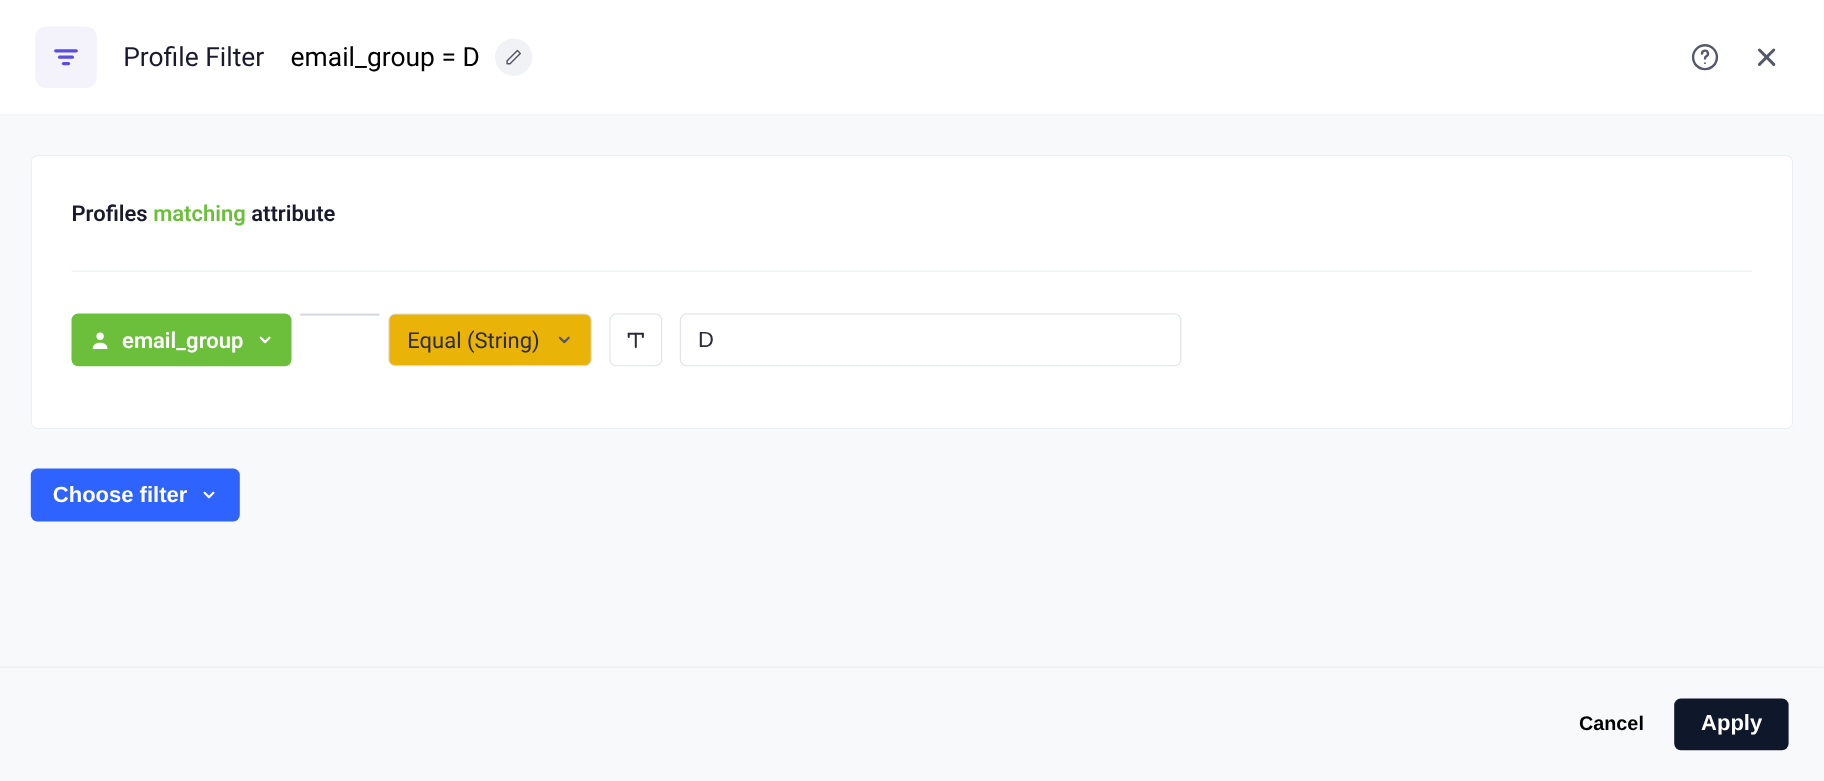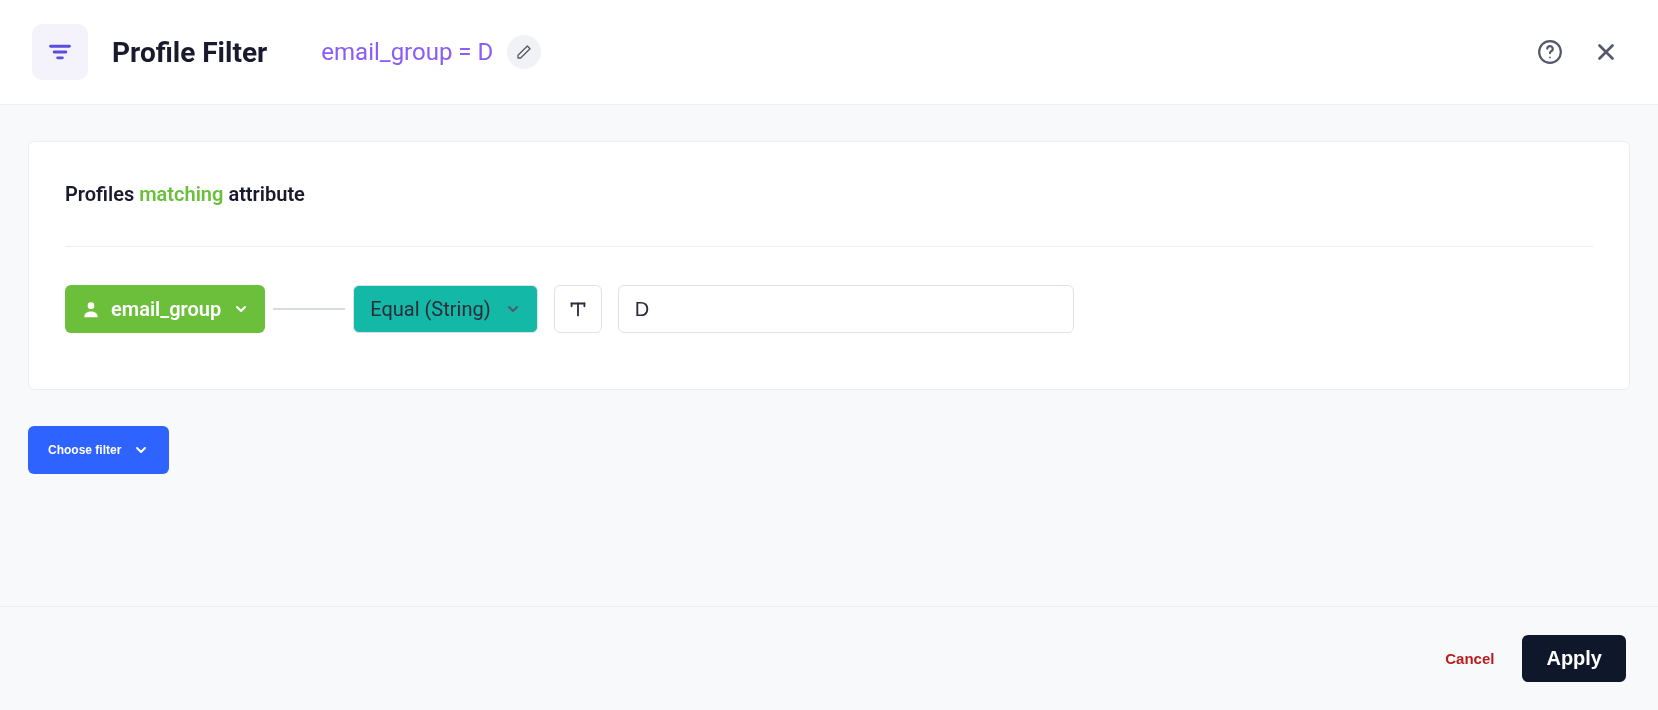--- a/index.html
+++ b/index.html
@@ -25,31 +25,30 @@
       height: 56px;
       border-radius: 10px;
       background: #f4f2fb;
       display: flex;
       align-items: center;
       justify-content: center;
       margin-right: 24px;
     }
     .filter-svg { width: 28px; height: 28px; }
     .header-title {
-      font-size: 28px;
-      font-weight: 700;
+      font-size: 24px;
+      font-weight: 400;
       color: #1a1a2e;
       margin-right: 24px;
     }
     .header-subtitle {
       font-size: 24px;
       font-weight: 400;
-      color: #8b5cf6;
+      color: #000000;
       margin-right: 14px;
-      margin-left: 30px;
     }
     .edit-btn {
       width: 34px;
       height: 34px;
       border-radius: 50%;
       background: #f1f2f5;
       border: none;
       display: flex;
       align-items: center;
       justify-content: center;
@@ -91,21 +90,20 @@
       border-bottom: 1px solid #eceef3;
       margin-bottom: 38px;
     }
     .profiles-line .match {
       color: #6bbf3b;
       font-weight: 600;
     }
 
     .filter-row {
       display: flex;
-      align-items: center;
       gap: 0;
     }
 
     .chip {
       display: inline-flex;
       align-items: center;
       background: #6bbf3b;
       color: #ffffff;
       border-radius: 6px;
       height: 48px;
@@ -124,21 +122,21 @@
       margin: 0 8px;
     }
 
     .select-box {
       display: inline-flex;
       align-items: center;
       height: 48px;
       padding: 0 16px;
       border: 1px solid #dfe2ea;
       border-radius: 6px;
-      background: #14b8a6;
+      background: #eab308;
       font-size: 20px;
       color: #2c2c3a;
       cursor: pointer;
       margin-right: 16px;
     }
     .select-box svg.chev { width: 16px; height: 16px; margin-left: 14px; color: #55586a; }
 
     .type-box {
       display: inline-flex;
       align-items: center;
@@ -169,21 +167,21 @@
     .choose-filter-btn {
       margin-top: 36px;
       display: inline-flex;
       align-items: center;
       height: 48px;
       padding: 0 20px;
       background: #2f63ff;
       color: #ffffff;
       border: none;
       border-radius: 6px;
-      font-size: 12px;
+      font-size: 20px;
       font-weight: 600;
       cursor: pointer;
     }
     .choose-filter-btn svg { width: 16px; height: 16px; margin-left: 12px; }
 
     
     .footer {
       position: absolute;
       bottom: 0;
       left: 0;
@@ -192,23 +190,23 @@
       padding: 28px 32px;
       display: flex;
       justify-content: flex-end;
       align-items: center;
       gap: 28px;
       background: #f8f9fb;
     }
     .cancel-btn {
       background: none;
       border: none;
-      font-size: 15px;
-      font-weight: 600;
-      color: #b91c1c;
+      font-size: 18px;
+      font-weight: 600;
+      color: #000000;
       cursor: pointer;
     }
     .apply-btn {
       background: #0f172a;
       border: none;
       color: #ffffff;
       font-size: 20px;
       font-weight: 600;
       padding: 12px 24px;
       border-radius: 6px;

